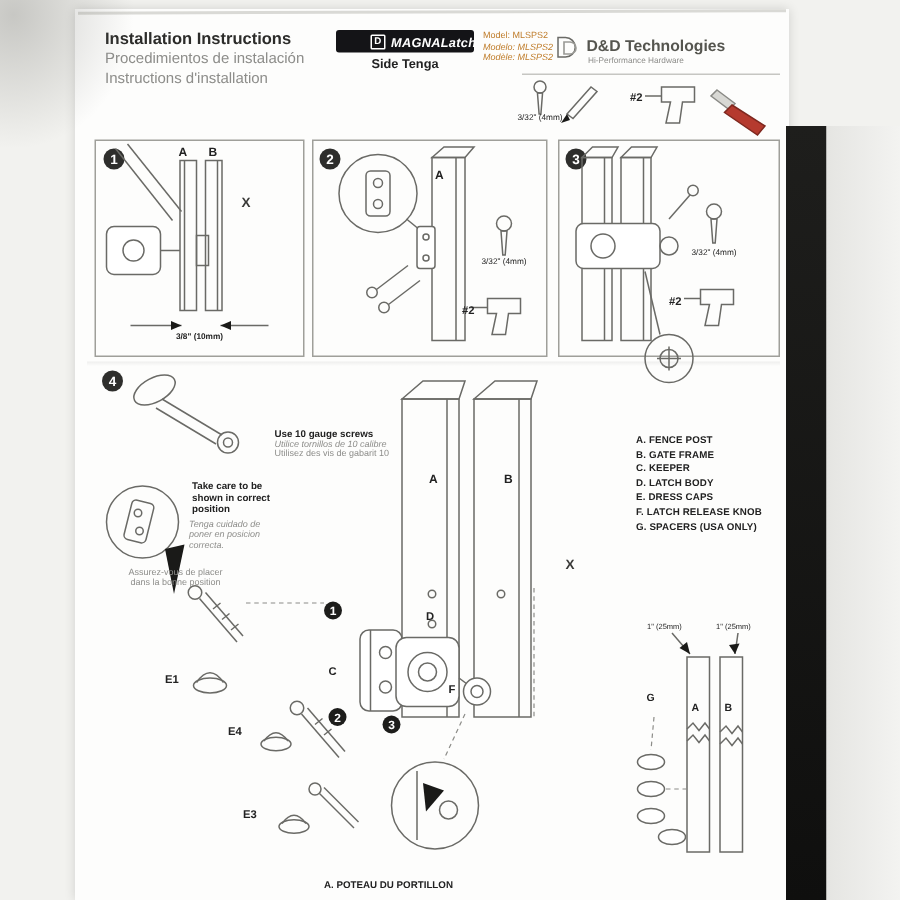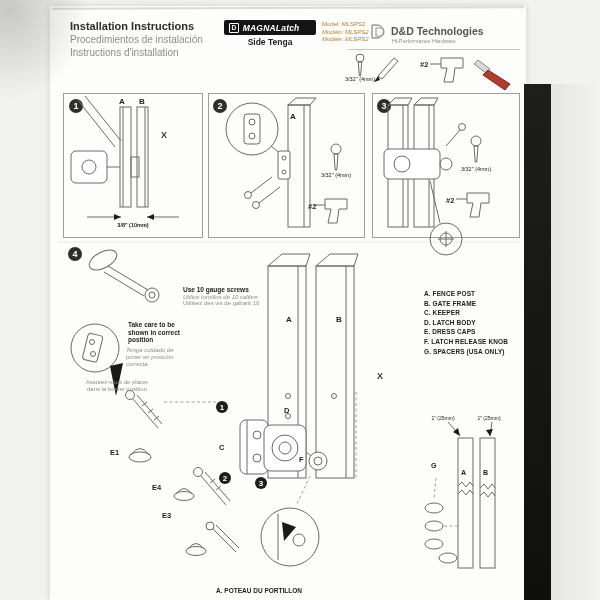--- a/index.html
+++ b/index.html
@@ -7,21 +7,21 @@
   body{position:relative;background:#f2f2ef;font-family:"Liberation Sans",sans-serif;color:#222;overflow:hidden}
   .paper{position:absolute;left:50px;top:6px;width:476px;height:594px;background:#fdfdfc;box-shadow:0 0 7px rgba(0,0,0,.14)}
   .t{position:absolute;line-height:1.16}
   .b{font-weight:bold}
   .i{font-style:italic}
   .g{color:#8d8d8a}
   .c{text-align:center}
   .step-box{position:absolute;border:1px solid #9f9f9a}
   .stepnum{position:absolute;width:14px;height:14px;border-radius:50%;background:#2e2e2c;color:#fff;font-size:9px;font-weight:bold;display:flex;align-items:center;justify-content:center}
   .seq{position:absolute;width:12px;height:12px;border-radius:50%;background:#1d1d1b;color:#fff;font-size:8px;font-weight:bold;display:flex;align-items:center;justify-content:center}
-  .badge{position:absolute;background:#141417;border-radius:2px;display:flex;align-items:center;gap:4px;padding:0 5px;color:#fff}
+  .badge{position:absolute;background:#141417;border-radius:2px;display:flex;align-items:center;gap:4px;padding:0 23px;color:#fff}
   .badge-logo{font-size:6.5px;border:1px solid #fff;border-radius:1px;padding:0 1.5px;font-weight:bold;line-height:8px}
   .badge-brand{font-size:8.5px;font-weight:bold;font-style:italic;letter-spacing:.2px}
   svg{position:absolute;overflow:visible}
   .ln{stroke:#6a6a66;fill:none;stroke-width:1}
   .lnf{stroke:#6a6a66;fill:#fff;stroke-width:1}
   .dash{stroke:#8c8c88;fill:none;stroke-width:.8;stroke-dasharray:3 2.5}
   .blk{fill:#1a1a18;stroke:none}
   .corner-shadow{position:absolute;left:0;top:0;width:90px;height:100px;background:radial-gradient(ellipse at 10% 10%,rgba(120,120,115,.35),rgba(0,0,0,0) 70%)}
 </style>
 </head>
@@ -279,21 +279,21 @@
 <div class="t g c" style="left:80px;top:379px;width:74px;font-size:6px">Assurez-vous de placer dans la bonne position</div>
 
 <div class="t b" style="left:286px;top:315px;font-size:8px">A</div>
 <div class="t b" style="left:336px;top:315px;font-size:8px">B</div>
 <div class="t b" style="left:377px;top:371px;font-size:9px;color:#3a3a38">X</div>
 <div class="t b" style="left:219px;top:444px;font-size:7.5px">C</div>
 <div class="t b" style="left:284px;top:407px;font-size:7.5px">D</div>
 <div class="t b" style="left:299px;top:456px;font-size:7.5px">F</div>
 <div class="t b" style="left:110px;top:449px;font-size:7.5px">E1</div>
 <div class="t b" style="left:152px;top:484px;font-size:7.5px">E4</div>
-<div class="t b" style="left:162px;top:512px;font-size:7.5px">E3</div>
+<div class="t b" style="left:162px;top:539px;font-size:7.5px">E3</div>
 <div class="seq" style="left:216px;top:401px">1</div>
 <div class="seq" style="left:219px;top:472px">2</div>
 <div class="seq" style="left:255px;top:477px">3</div>
 
 <div class="t b" style="left:424px;top:289px;font-size:6.5px;line-height:9.6px;letter-spacing:.1px">
   <div><span>A.</span> <span>FENCE POST</span></div>
   <div><span>B.</span> <span>GATE FRAME</span></div>
   <div><span>C.</span> <span>KEEPER</span></div>
   <div><span>D.</span> <span>LATCH BODY</span></div>
   <div><span>E.</span> <span>DRESS CAPS</span></div>

